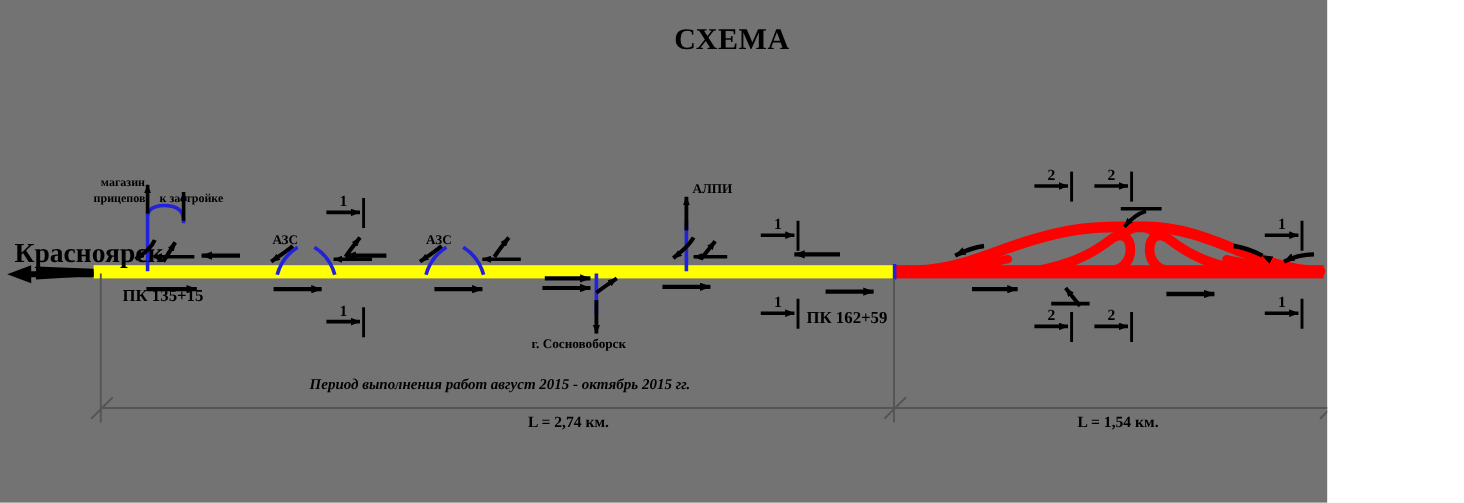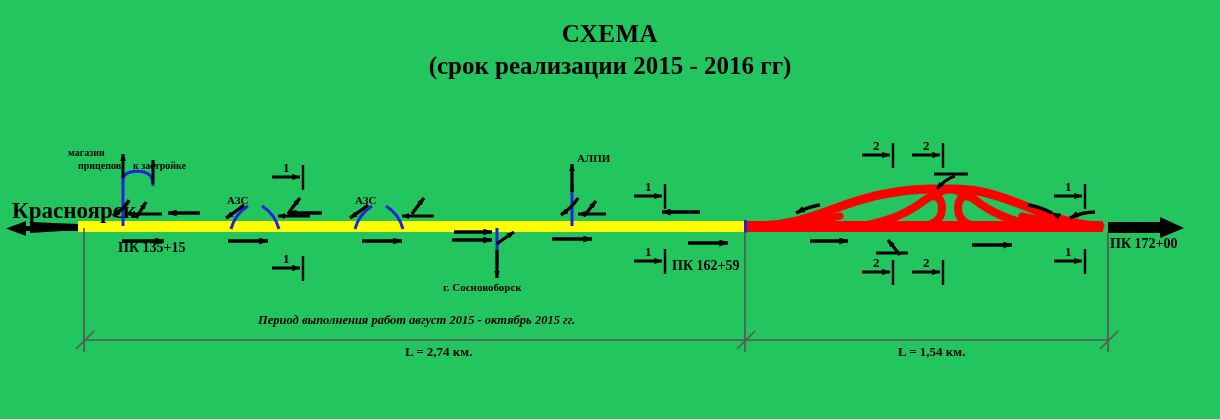--- a/index.html
+++ b/index.html
@@ -6,23 +6,23 @@
     margin: 0;
     padding: 0;
     background: #ffffff;
   }
   body {
     font-family: "Liberation Serif", "DejaVu Serif", serif;
     color: #000000;
   }
   #page {
     position: relative;
-    width: 1220px;
+    width: 1106px;
     height: 419px;
-    background: #22c55e;
+    background: #737373;
     overflow: hidden;
   }
 
   
   #title-block {
     position: absolute;
     left: 0;
     top: 18px;
     width: 1220px;
     text-align: center;
@@ -62,21 +62,20 @@
   .lbl-period    { font-size: 12.5px; font-style: italic; }
   .lbl-length    { font-size: 13px; }
 </style>
 </head>
 <body>
 
 <div id="page">
 
   <div id="title-block">
     <div id="title-main" class="title-line">СХЕМА</div>
-    <div id="title-period" class="title-line">(срок реализации 2015 - 2016 гг)</div>
   </div>
 
   <svg id="diagram-svg" viewBox="0 0 1220 419">
     <defs>
       <marker id="ah" markerWidth="9" markerHeight="7" refX="8.6" refY="3.5" orient="auto" markerUnits="userSpaceOnUse">
         <path d="M0,0 L9,3.5 L0,7 z" fill="#000"></path>
       </marker>
       <marker id="ah-sm" markerWidth="7.5" markerHeight="6" refX="7.2" refY="3" orient="auto" markerUnits="userSpaceOnUse">
         <path d="M0,0 L7.5,3 L0,6 z" fill="#000"></path>
       </marker>
@@ -246,27 +245,27 @@
 
       <line x1="76" y1="349" x2="94" y2="331" stroke-width="1.6"></line>
       <line x1="737" y1="349" x2="755" y2="331" stroke-width="1.6"></line>
       <line x1="1100" y1="349" x2="1118" y2="331" stroke-width="1.6"></line>
     </g>
   </svg>
 
   <div class="lbl lbl-city" style="left:12px; top:198px;">Красноярск</div>
 
 
-  <div class="lbl lbl-pk" style="left:86px; top:240px;padding-left:32px;">ПК 135+15</div>
+  <div class="lbl lbl-pk" style="left:70px; top:240px;padding-left:32px;">ПК 135+15</div>
 
   <div class="lbl lbl-pk" style="left:672px; top:258px;">ПК 162+59</div>
 
   <div class="lbl lbl-pk" style="left:1110px; top:236px;">ПК 172+00</div>
 
-  <div class="lbl lbl-poi" style="left:68px; top:147px;">магазин</div>
+  <div class="lbl lbl-poi" style="left:84px; top:147px;">магазин</div>
   <div class="lbl lbl-poi" style="left:78px; top:160px;">прицепов</div>
 
   <div class="lbl lbl-poi" style="left:133px; top:160px;">к застройке</div>
 
   <div class="lbl lbl-poi-big" style="left:227px; top:194px;">АЗС</div>
 
   <div class="lbl lbl-poi-big" style="left:355px; top:194px;">АЗС</div>
 
   <div class="lbl lbl-poi-big" style="left:443px; top:281px;">г. Сосновоборск</div>
 
@@ -277,17 +276,17 @@
   <div class="lbl lbl-lane" style="left:645px; top:179px;">1</div>
   <div class="lbl lbl-lane" style="left:645px; top:244px;">1</div>
   <div class="lbl lbl-lane" style="left:873px; top:138px;">2</div>
   <div class="lbl lbl-lane" style="left:923px; top:138px;">2</div>
   <div class="lbl lbl-lane" style="left:873px; top:255px;">2</div>
   <div class="lbl lbl-lane" style="left:923px; top:255px;">2</div>
   <div class="lbl lbl-lane" style="left:1065px; top:179px;">1</div>
   <div class="lbl lbl-lane" style="left:1065px; top:244px;">1</div>
 
   <div class="lbl lbl-period" style="left:258px; top:313px;">Период выполнения работ август 2015 - октябрь 2015 гг.</div>
-  <div class="lbl lbl-length" style="left:405px; top:344px;">L = 2,74 км.</div>
+  <div class="lbl lbl-length" style="left:440px; top:344px;">L = 2,74 км.</div>
 
   <div class="lbl lbl-length" style="left:898px; top:344px;">L = 1,54 км.</div>
 
 </div>
 
 </body></html>

